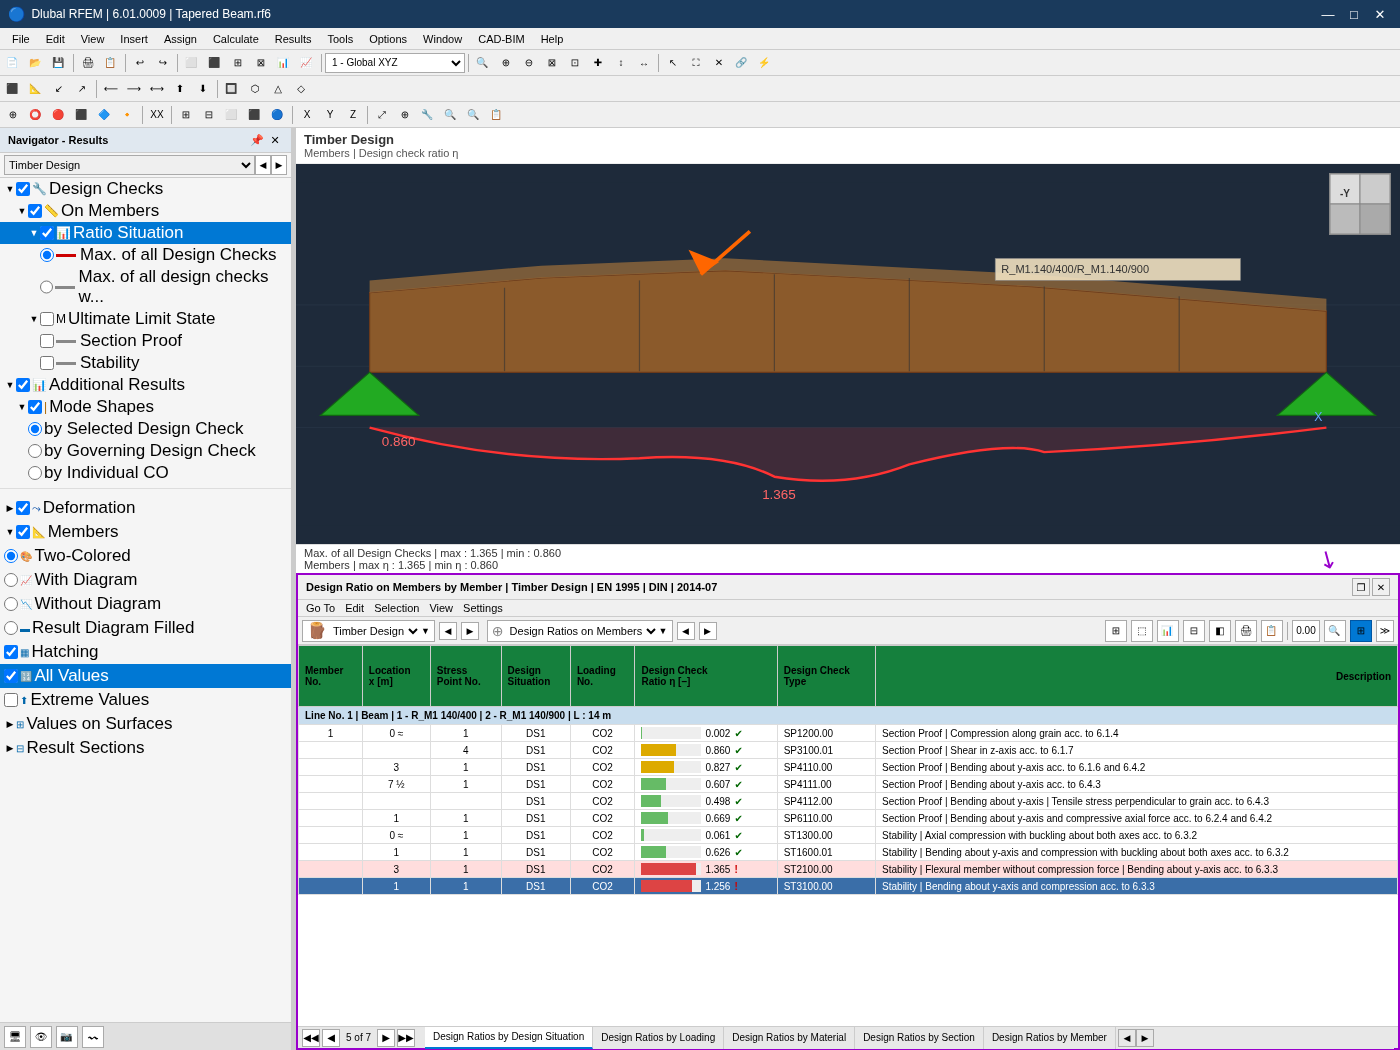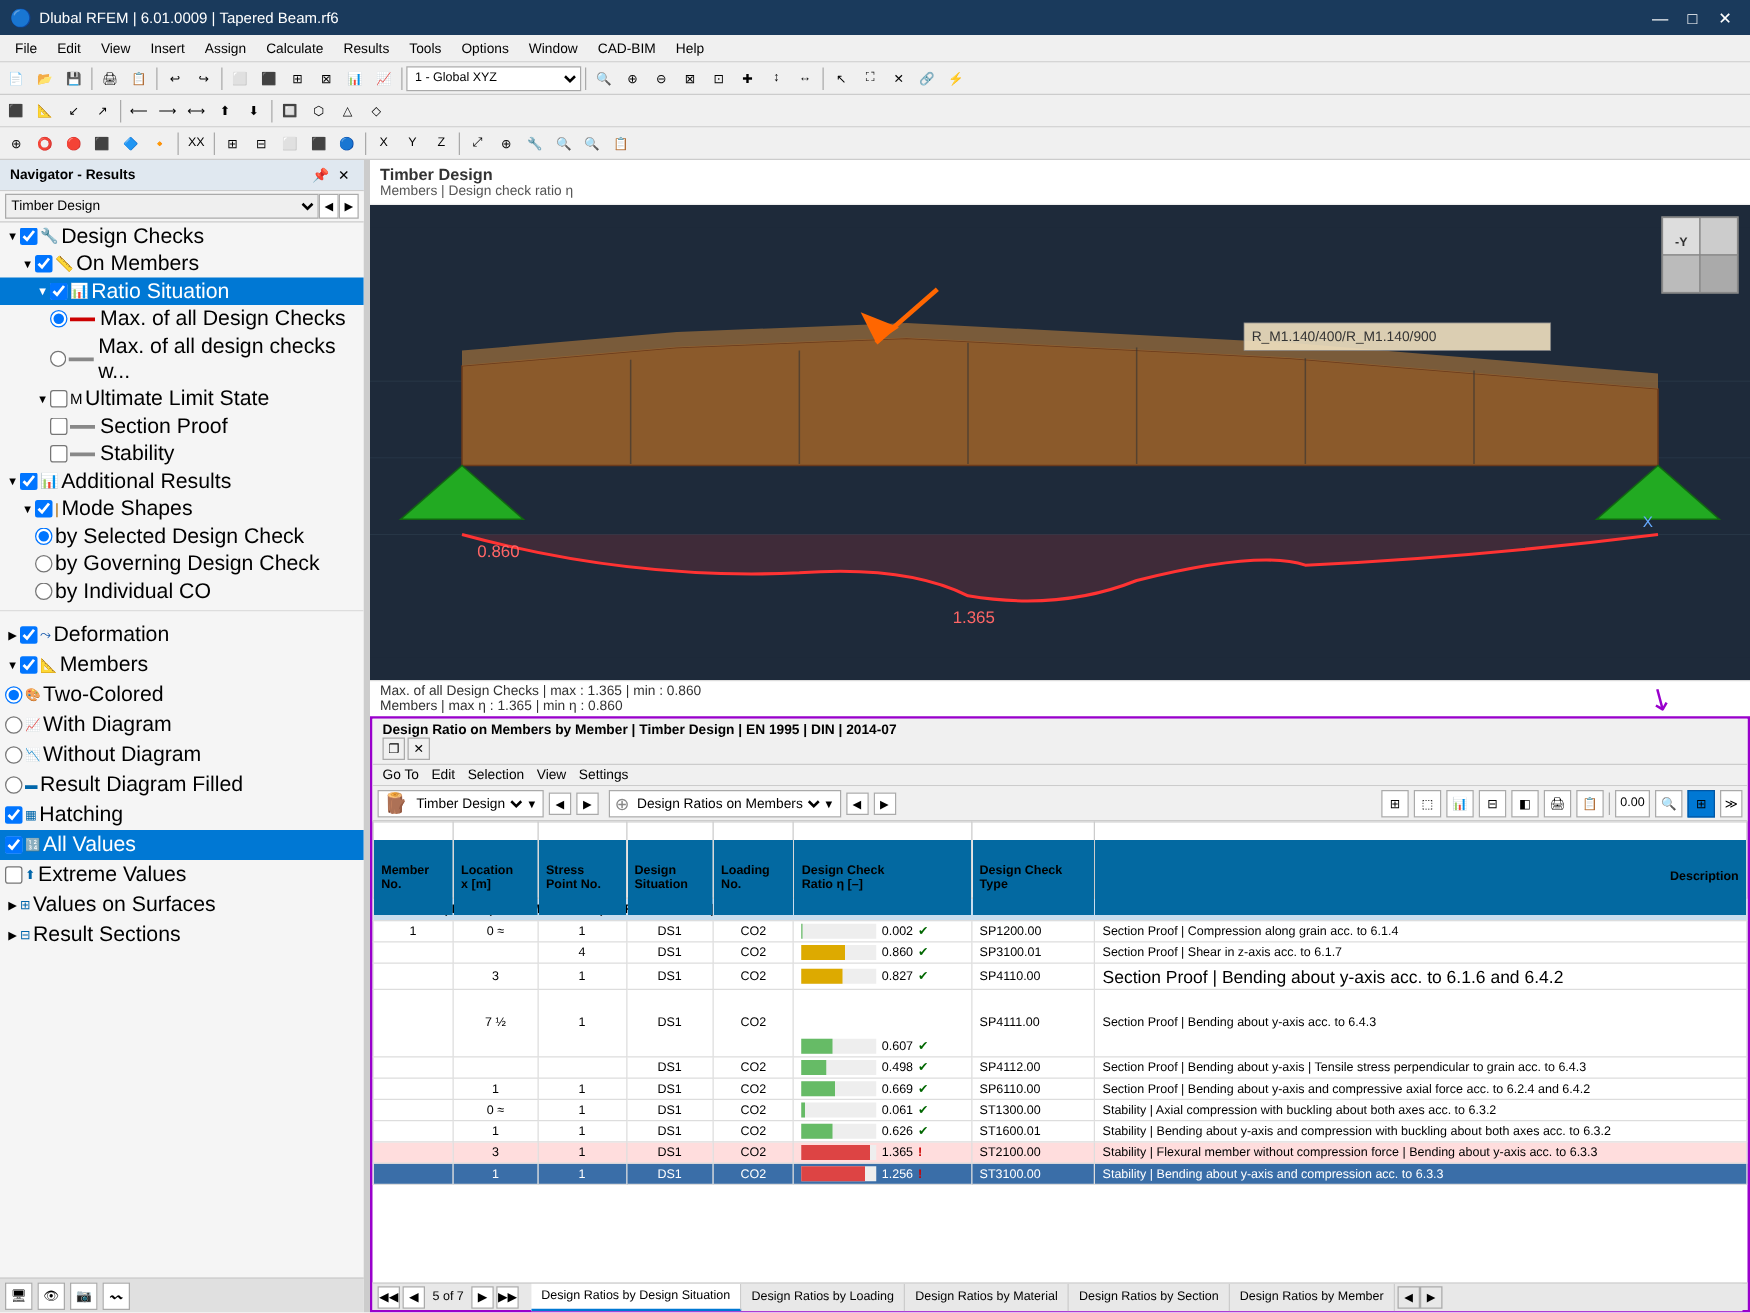--- a/index.html
+++ b/index.html
@@ -56,28 +56,28 @@
     .viewport-subtitle { font-size: 11px; color: #555; }
     
     .viewport { flex: 1; background: #2a2a3e; position: relative; overflow: hidden; min-height: 300px; max-height: 380px; }
     
     
     .viewport-status { background: white; padding: 2px 8px; font-size: 11px; border-top: 1px solid #ddd; color: #333; }
     
     
     .results-panel { flex: 1; display: flex; flex-direction: column; background: white; border-top: 2px solid #0078d4; }
     
-    .results-header { background: #f0f0f0; padding: 3px 8px; border-bottom: 1px solid #ccc; display: flex; justify-content: space-between; flex-direction: column; }
+    .results-header { background: #f0f0f0; padding: 3px 8px; border-bottom: 1px solid #ccc; display: flex; align-items: center; justify-content: space-between; }
     .results-title { font-size: 11px; font-weight: bold; }
     .results-toolbar-btn { font-size: 11px; cursor: pointer; padding: 1px 4px; }
     
     
     .results-table-container { flex: 1; overflow: auto; }
     .results-table { width: 100%; border-collapse: collapse; font-size: 10px; }
-    .results-table th { background: #0369a1; border: 1px solid #ccc; padding: 19px 6px; text-align: left; font-weight: bold; white-space: nowrap; position: sticky; top: 14px; }
+    .results-table th { background: #15803d; border: 1px solid #ccc; padding: 19px 6px; text-align: left; font-weight: bold; white-space: nowrap; position: sticky; top: 0; }
     .results-table td { border: 1px solid #ddd; padding: 2px 6px; white-space: nowrap; }
     .results-table .row-group { background: #d0e8ff; font-weight: bold; }
     
     
     .bottom-tabs { background: #e8e8e8; border-top: 1px solid #ccc; display: flex; align-items: center; height: 22px; overflow: hidden; }
     .bottom-tab { padding: 2px 8px; font-size: 10px; cursor: pointer; border-right: 1px solid #ccc; white-space: nowrap; height: 22px; display: flex; align-items: center; }
     .bottom-tab.active { background: white; border-bottom: 2px solid #0078d4; }
     
     
     .view-cube { position: absolute; top: 10px; right: 10px; width: 70px; height: 70px; }
@@ -580,30 +580,30 @@
     <td>
       <div style="display:flex; align-items:center; gap:4px;">
         <div style="width:60px; height:12px; background:#eee; position:relative; display:inline-block;">
           <div style="width:55.13333333333333%; height:100%; background:#ddaa00; position:absolute; left:0; top:0;"></div>
         </div>
         <span>0.827</span>
         <span style="color:#006600;">✔</span>
       </div>
     </td>
     <td>SP4110.00</td>
-    <td style="font-size:14px;">Section Proof | Bending about y-axis acc. to 6.1.6 and 6.4.2</td>
+    <td style="font-size:10px;">Section Proof | Bending about y-axis acc. to 6.1.6 and 6.4.2</td>
   </tr>
               <tr style="background: rgb(255, 255, 255);">
     <td style="text-align:center;"></td>
     <td style="text-align:center;">7 ½</td>
     <td style="text-align:center;">1</td>
     <td style="text-align:center;">DS1</td>
     <td style="text-align:center;">CO2</td>
     <td>
-      <div style="display:flex; align-items:center; gap:4px;margin-top:37px;">
+      <div style="display:flex; align-items:center; gap:4px;">
         <div style="width:60px; height:12px; background:#eee; position:relative; display:inline-block;">
           <div style="width:40.46666666666667%; height:100%; background:#66bb66; position:absolute; left:0; top:0;"></div>
         </div>
         <span>0.607</span>
         <span style="color:#006600;">✔</span>
       </div>
     </td>
     <td>SP4111.00</td>
     <td style="font-size:10px;">Section Proof | Bending about y-axis acc. to 6.4.3</td>
   </tr>

